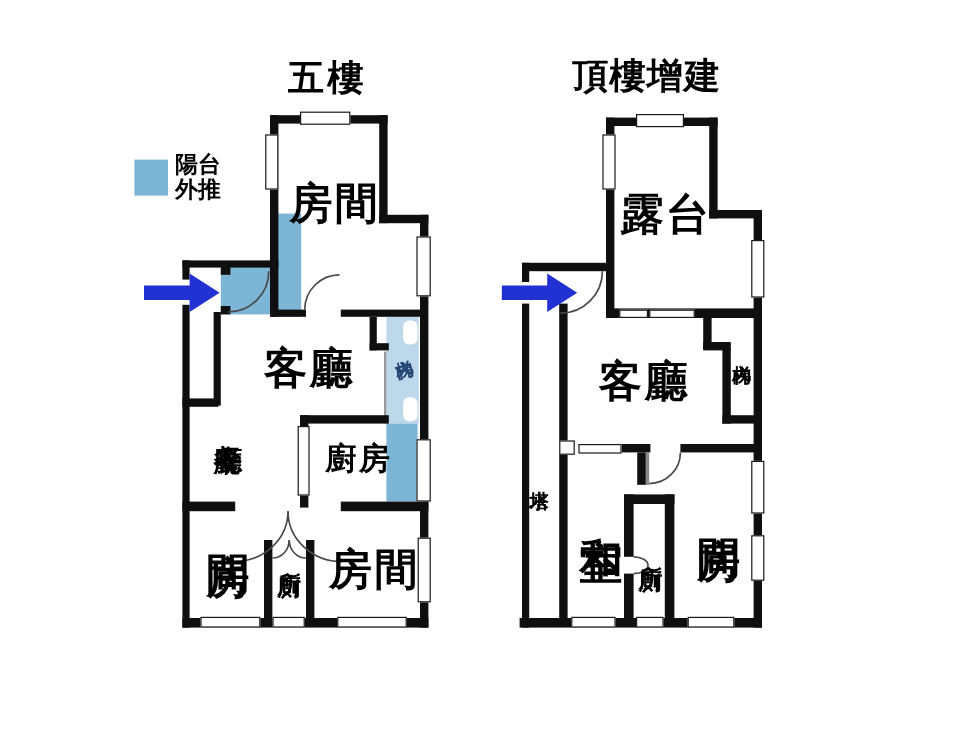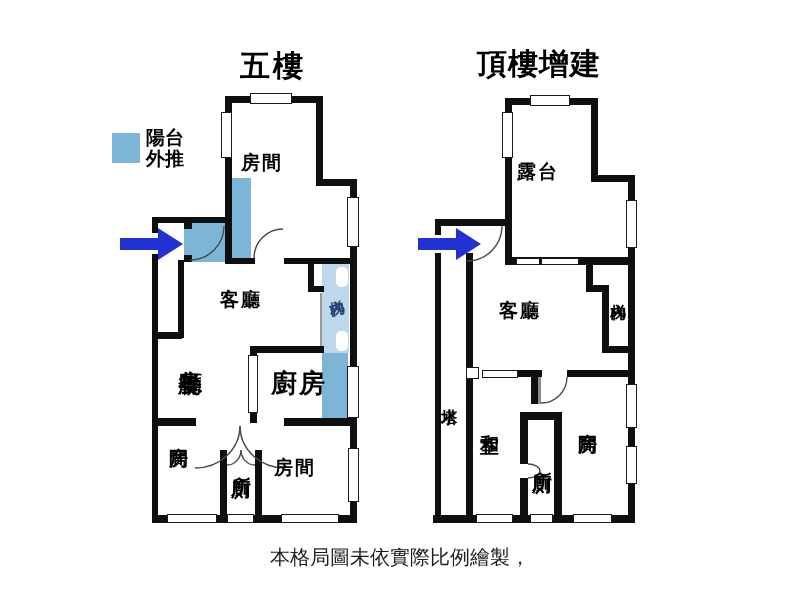--- a/index.html
+++ b/index.html
@@ -8,21 +8,21 @@
   .wall{position:absolute;background:var(--wall,#0f0f0f);}
   .win{position:absolute;background:#fff;border:1px solid #1a1a1a;box-sizing:border-box;}
   .fill{position:absolute;}
   .fill-balcony{background:var(--balcony,#7cb5d6);}
   .fill-balcony-light{background:var(--balconyLight,#bdd8ea);}
   .stairmark{position:absolute;background:#fff;border-radius:5px;}
   .hairline{position:absolute;background:#9a9a9a;}
   .lbl{position:absolute;font-weight:bold;color:#000;line-height:1.08;white-space:pre;}
   .vtext{writing-mode:vertical-rl;text-orientation:upright;}
   .title{font-size:30px;letter-spacing:3px;}
-  .room{font-size:19px;letter-spacing:2px;}
+  .room{font-size:36px;letter-spacing:2px;}
   .small{font-size:20px;}
   .tiny{font-size:16px;}
   .arc{position:absolute;overflow:visible;}
   .arc path{fill:none;stroke:#4a4a4a;stroke-width:1.4;}
   .arrow{position:absolute;}
   .arrow polygon{fill:var(--arrow,#2131d2);}
   .doorleaf{position:absolute;background:#8a8a8a;}
   .jamb{position:absolute;background:#111;}
   .stairs-left-label{color:var(--navy,#1c3f6e);transform:rotate(-14deg);font-size:15px;opacity:.95;}
   .footer{position:absolute;left:0;width:800px;text-align:center;color:#1c1c1c;
@@ -166,15 +166,14 @@
   </svg>
 
   <div class="lbl room" style="left:517px;top:161px;">露台</div>
   <div class="lbl room" style="left:499px;top:300px;">客廳</div>
   <div class="lbl vtext tiny" style="left:610px;top:291px;">內梯</div>
   <div class="lbl vtext tiny" style="left:441px;top:396px;">水塔</div>
   <div class="lbl vtext room" style="left:480px;top:418px;">和室</div>
   <div class="lbl vtext small" style="left:531px;top:456px;">廁所</div>
   <div class="lbl vtext room" style="left:578px;top:418px;">房間</div>
 
-  <div class="footer" style="top:544px;">本格局圖未依實際比例繪製，</div>
 
 </div>
 
 </body></html>

